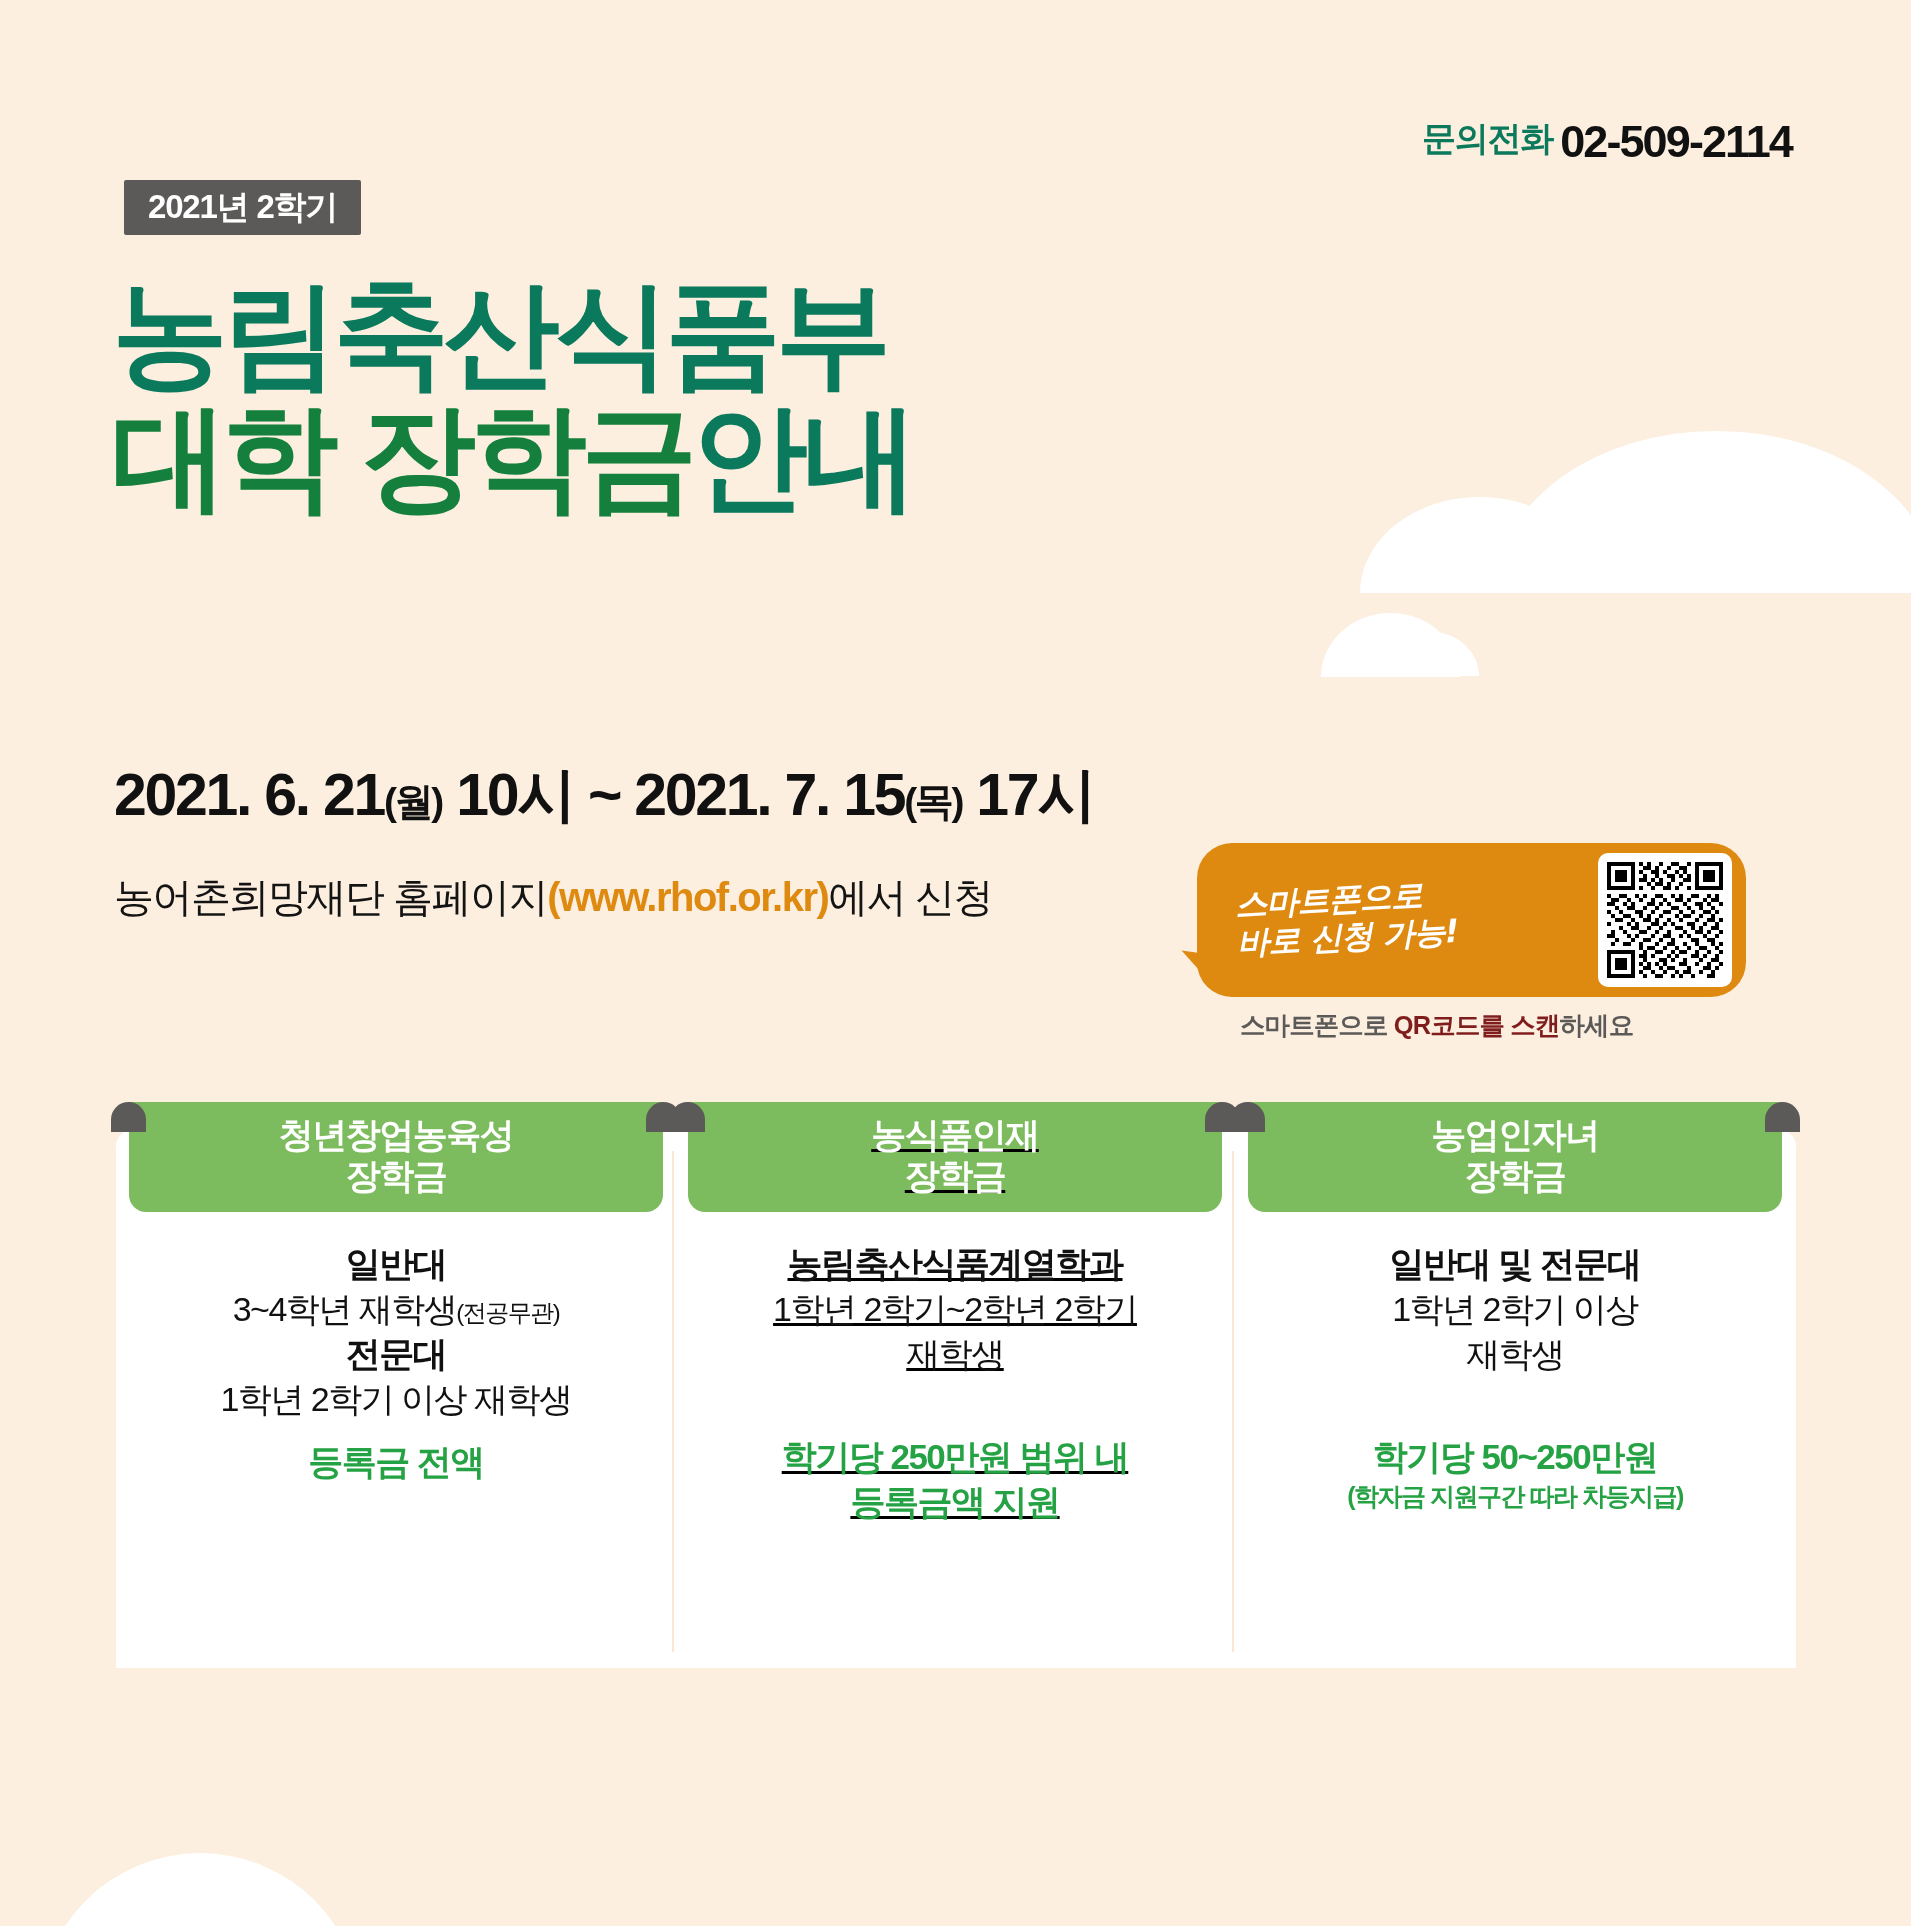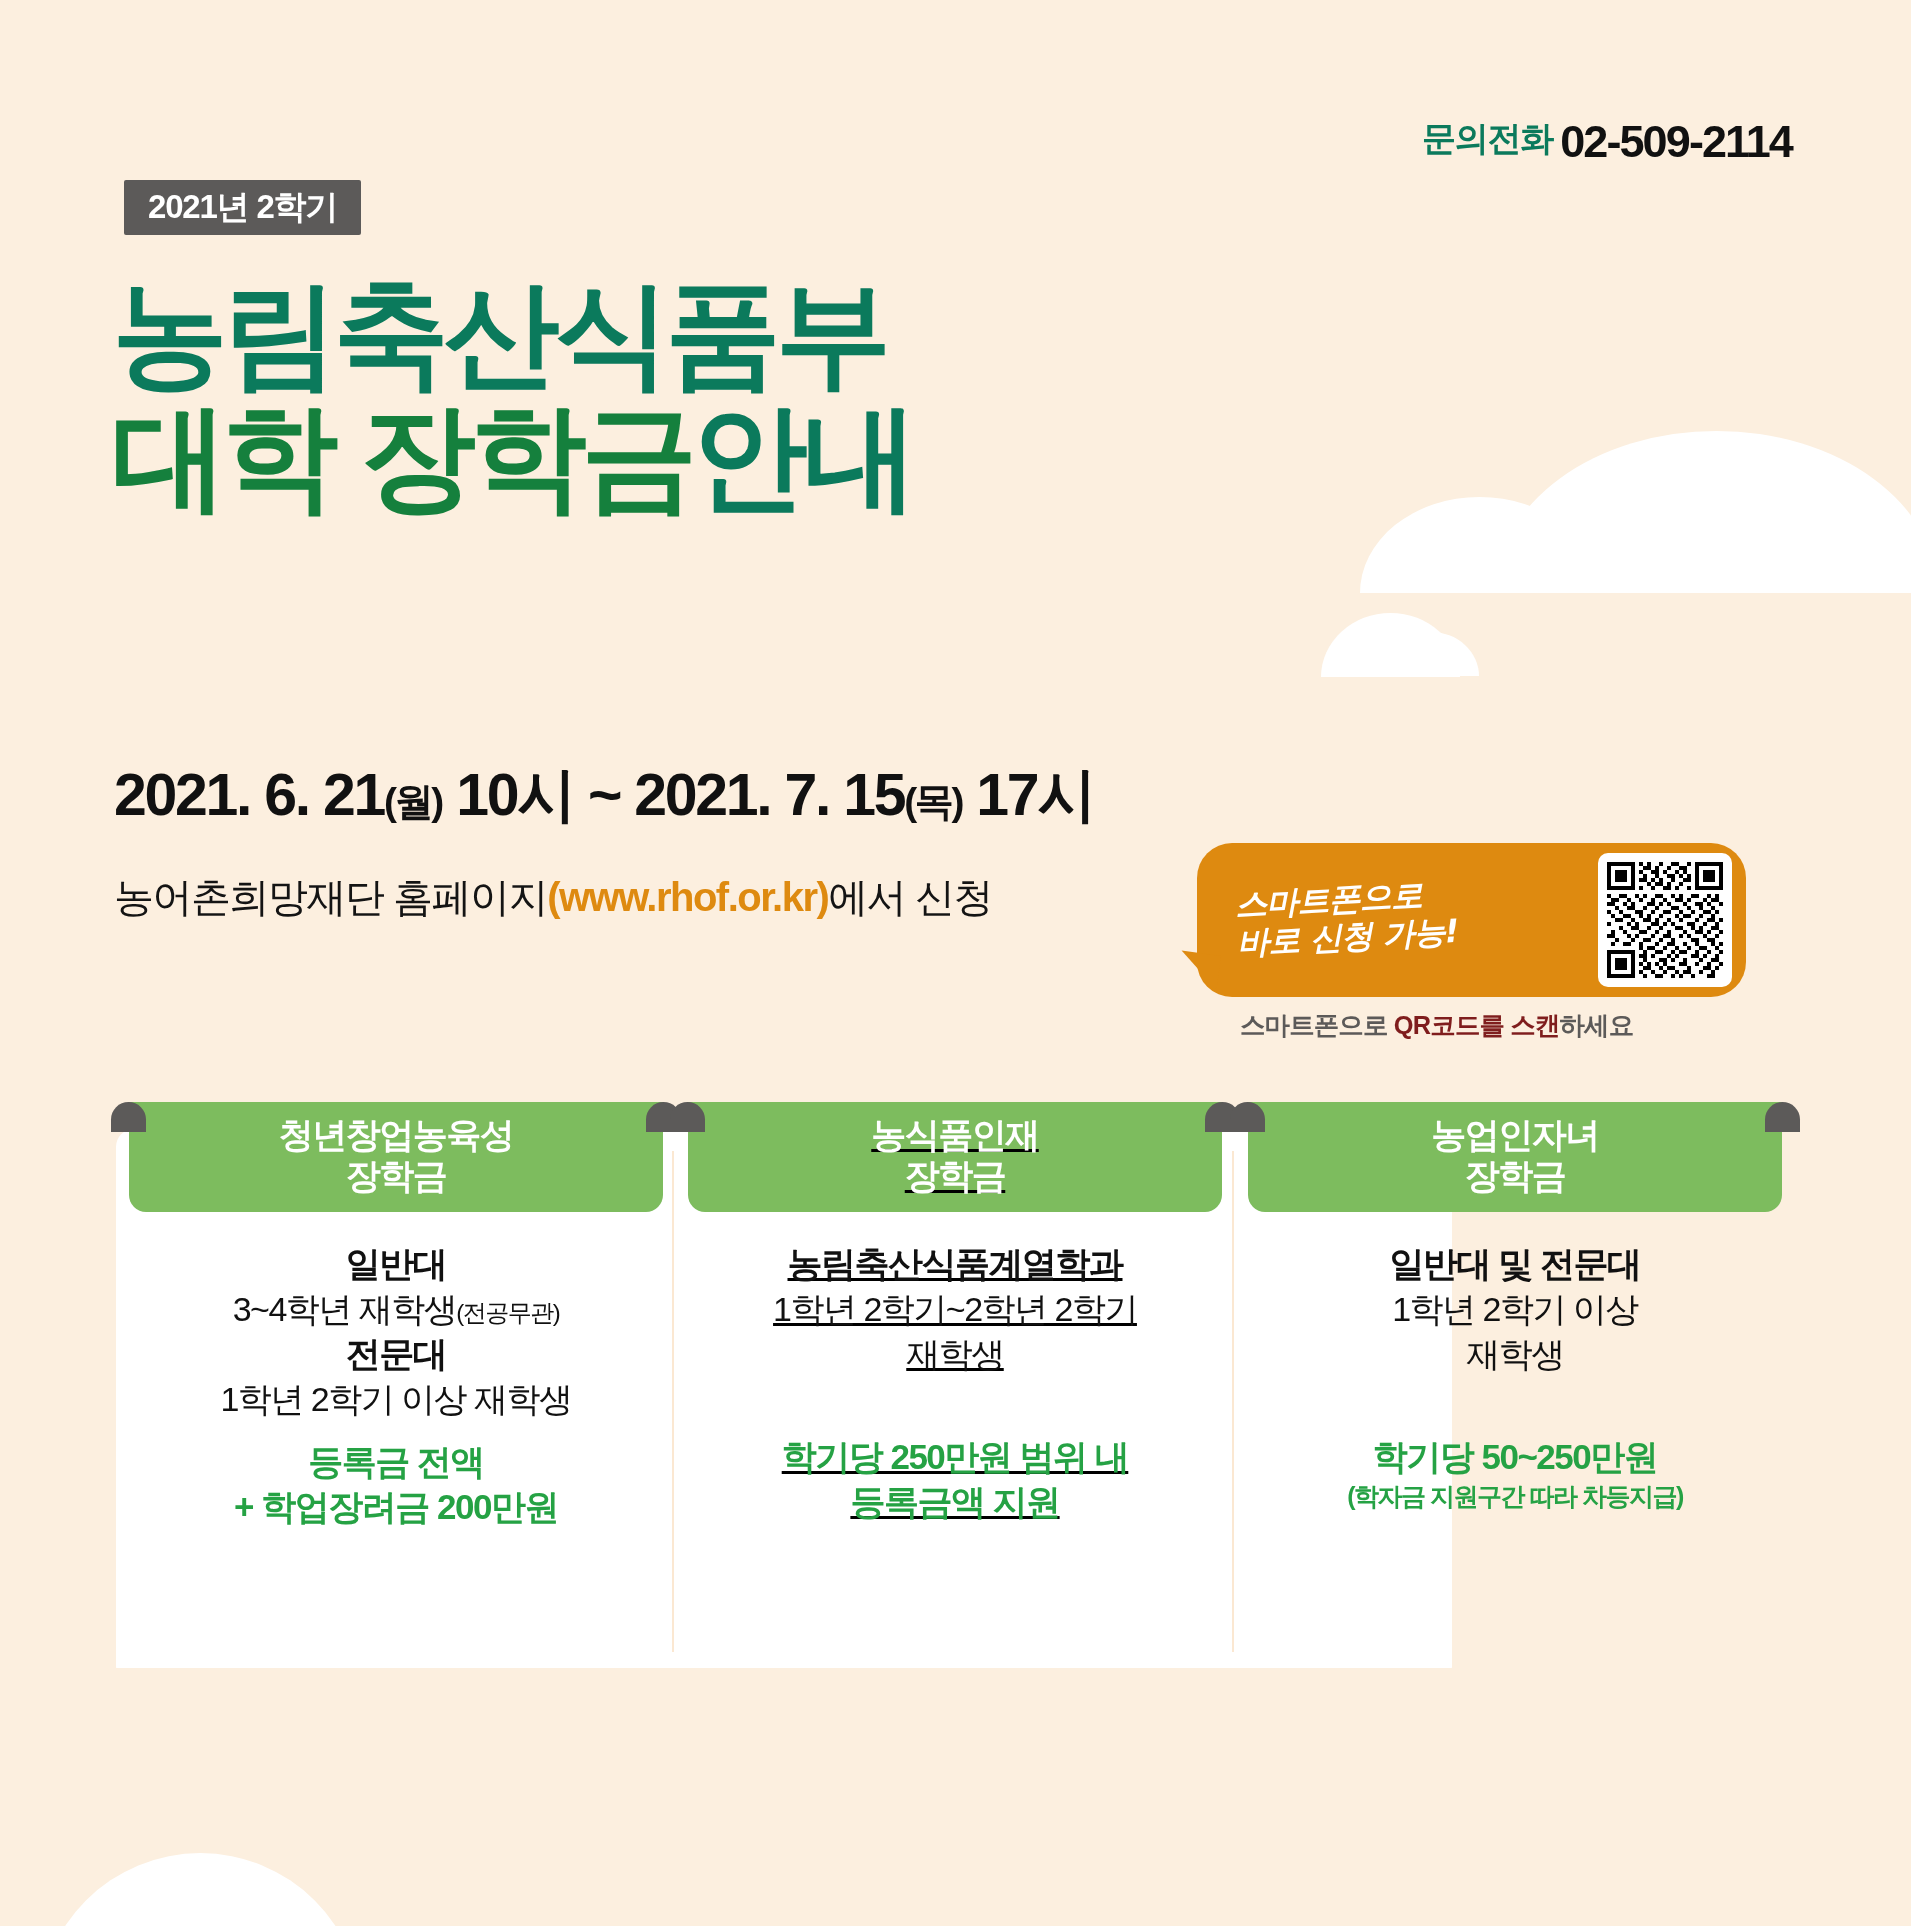--- a/index.html
+++ b/index.html
@@ -83,21 +83,21 @@
   .qr-svg { width:100%; height:100%; display:block; }
   .qr-caption {
     position:absolute; left:43px; top:166px;
     font-size:25.4px; font-weight:600; color:#5c5a59; letter-spacing:-0.8px; white-space:nowrap;
   }
   .qr-caption .hl { color:#7f1d1d; font-weight:800; }
 
   
   .cards {
     position:absolute; left:116px; top:1129px;
-    width:1336px; height:555px;
+    width:1680px; height:555px;
     background:#ffffff; border-radius:17.7px;
   }
   .card-col {
     position:absolute; top:0; width:534px; height:100%;
     display:flex; flex-direction:column; align-items:center;
   }
   .card-col.c1 { left:13px; }
   .card-col.c2 { left:572px;text-decoration:underline; }
   .card-col.c3 { left:1132px; }
   .divider { position:absolute; top:21.6px; width:1.9px; height:501px; background:#fbe8d2; }
@@ -411,21 +411,20 @@
         <span>청년창업농육성</span><br>
         <span>장학금</span>
       </div>
       <div class="card-body">
         <div class="b-strong">일반대</div>
         <div class="b-norm"><span>3~4학년 재학생</span><span class="b-tiny">(전공무관)</span></div>
         <div class="b-strong">전문대</div>
         <div class="b-norm">1학년 2학기 이상 재학생</div>
         <div class="b-amt">
           <div>등록금 전액</div>
-          <div>+ 학업장려금 200만원</div>
         </div>
       </div>
     </div>
 
     <div class="card-col c2">
       <div class="card-head">
         <span class="pin left"></span>
         <span class="pin right"></span>
         <span>농식품인재</span><br>
         <span>장학금</span>

